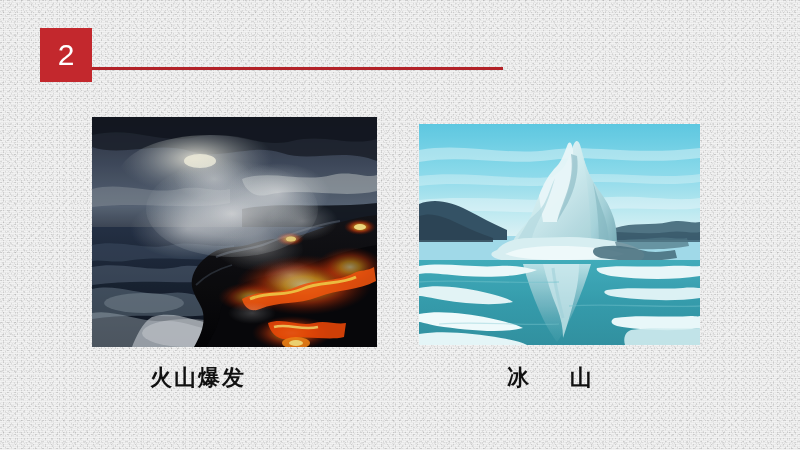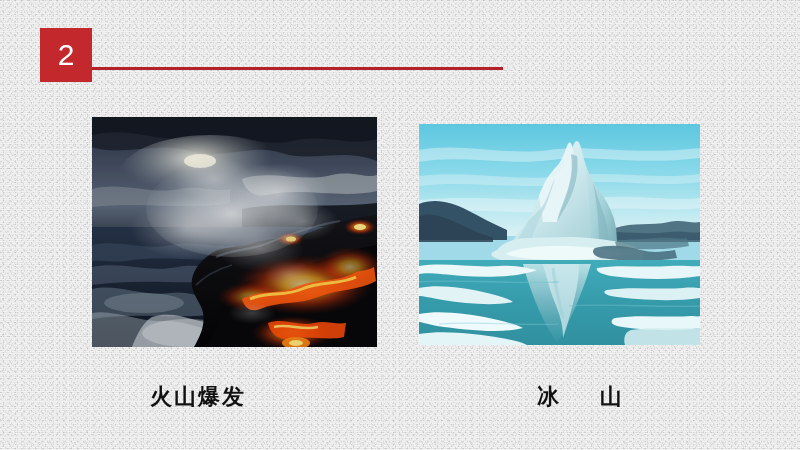--- a/index.html
+++ b/index.html
@@ -88,24 +88,23 @@
   .photo svg { display:block; width:100%; height:100%; }
 
   
   .caption {
     position:absolute;
     font-family:"DejaVu Sans", sans-serif;
     font-size:22px;
     font-weight:bold;
     color:#111;
     white-space:pre;
-    margin-top:19px;
   }
   #caption-volcano { left:150px; top:363px; letter-spacing:2px; }
-  #caption-iceberg { left:537px; top:363px; letter-spacing:2px; }
+  #caption-iceberg { left:507px; top:363px; letter-spacing:2px; }
 </style>
 </head>
 <body>
 
 <div id="slide" style="background-color: rgb(237, 237, 237);">
 
   <div id="grain"></div>
   <div id="grain2"></div>
 
   <div class="num-badge" style="background: rgb(195, 40, 45);">

